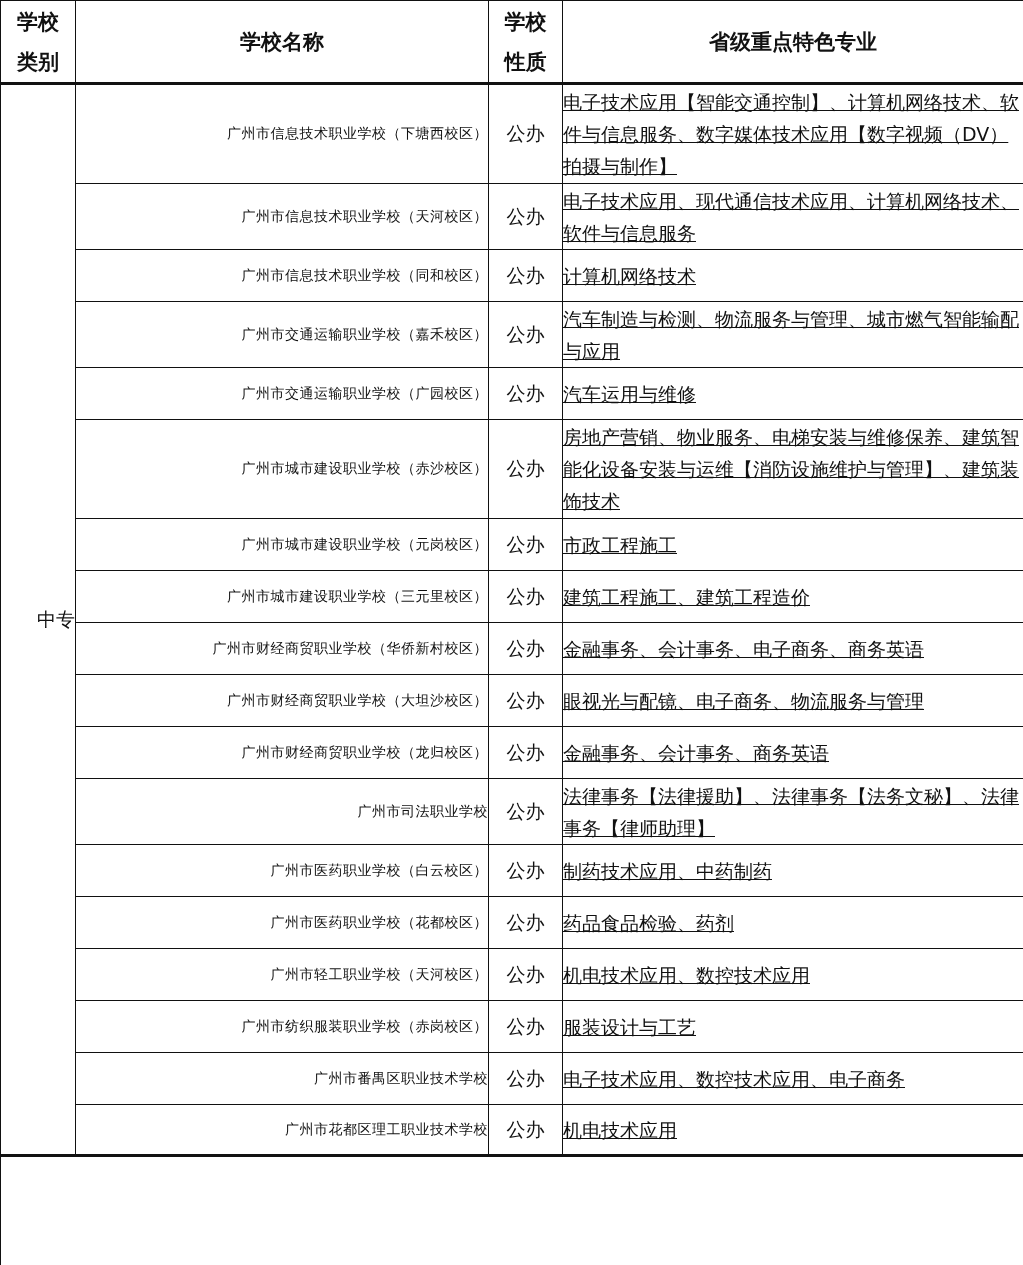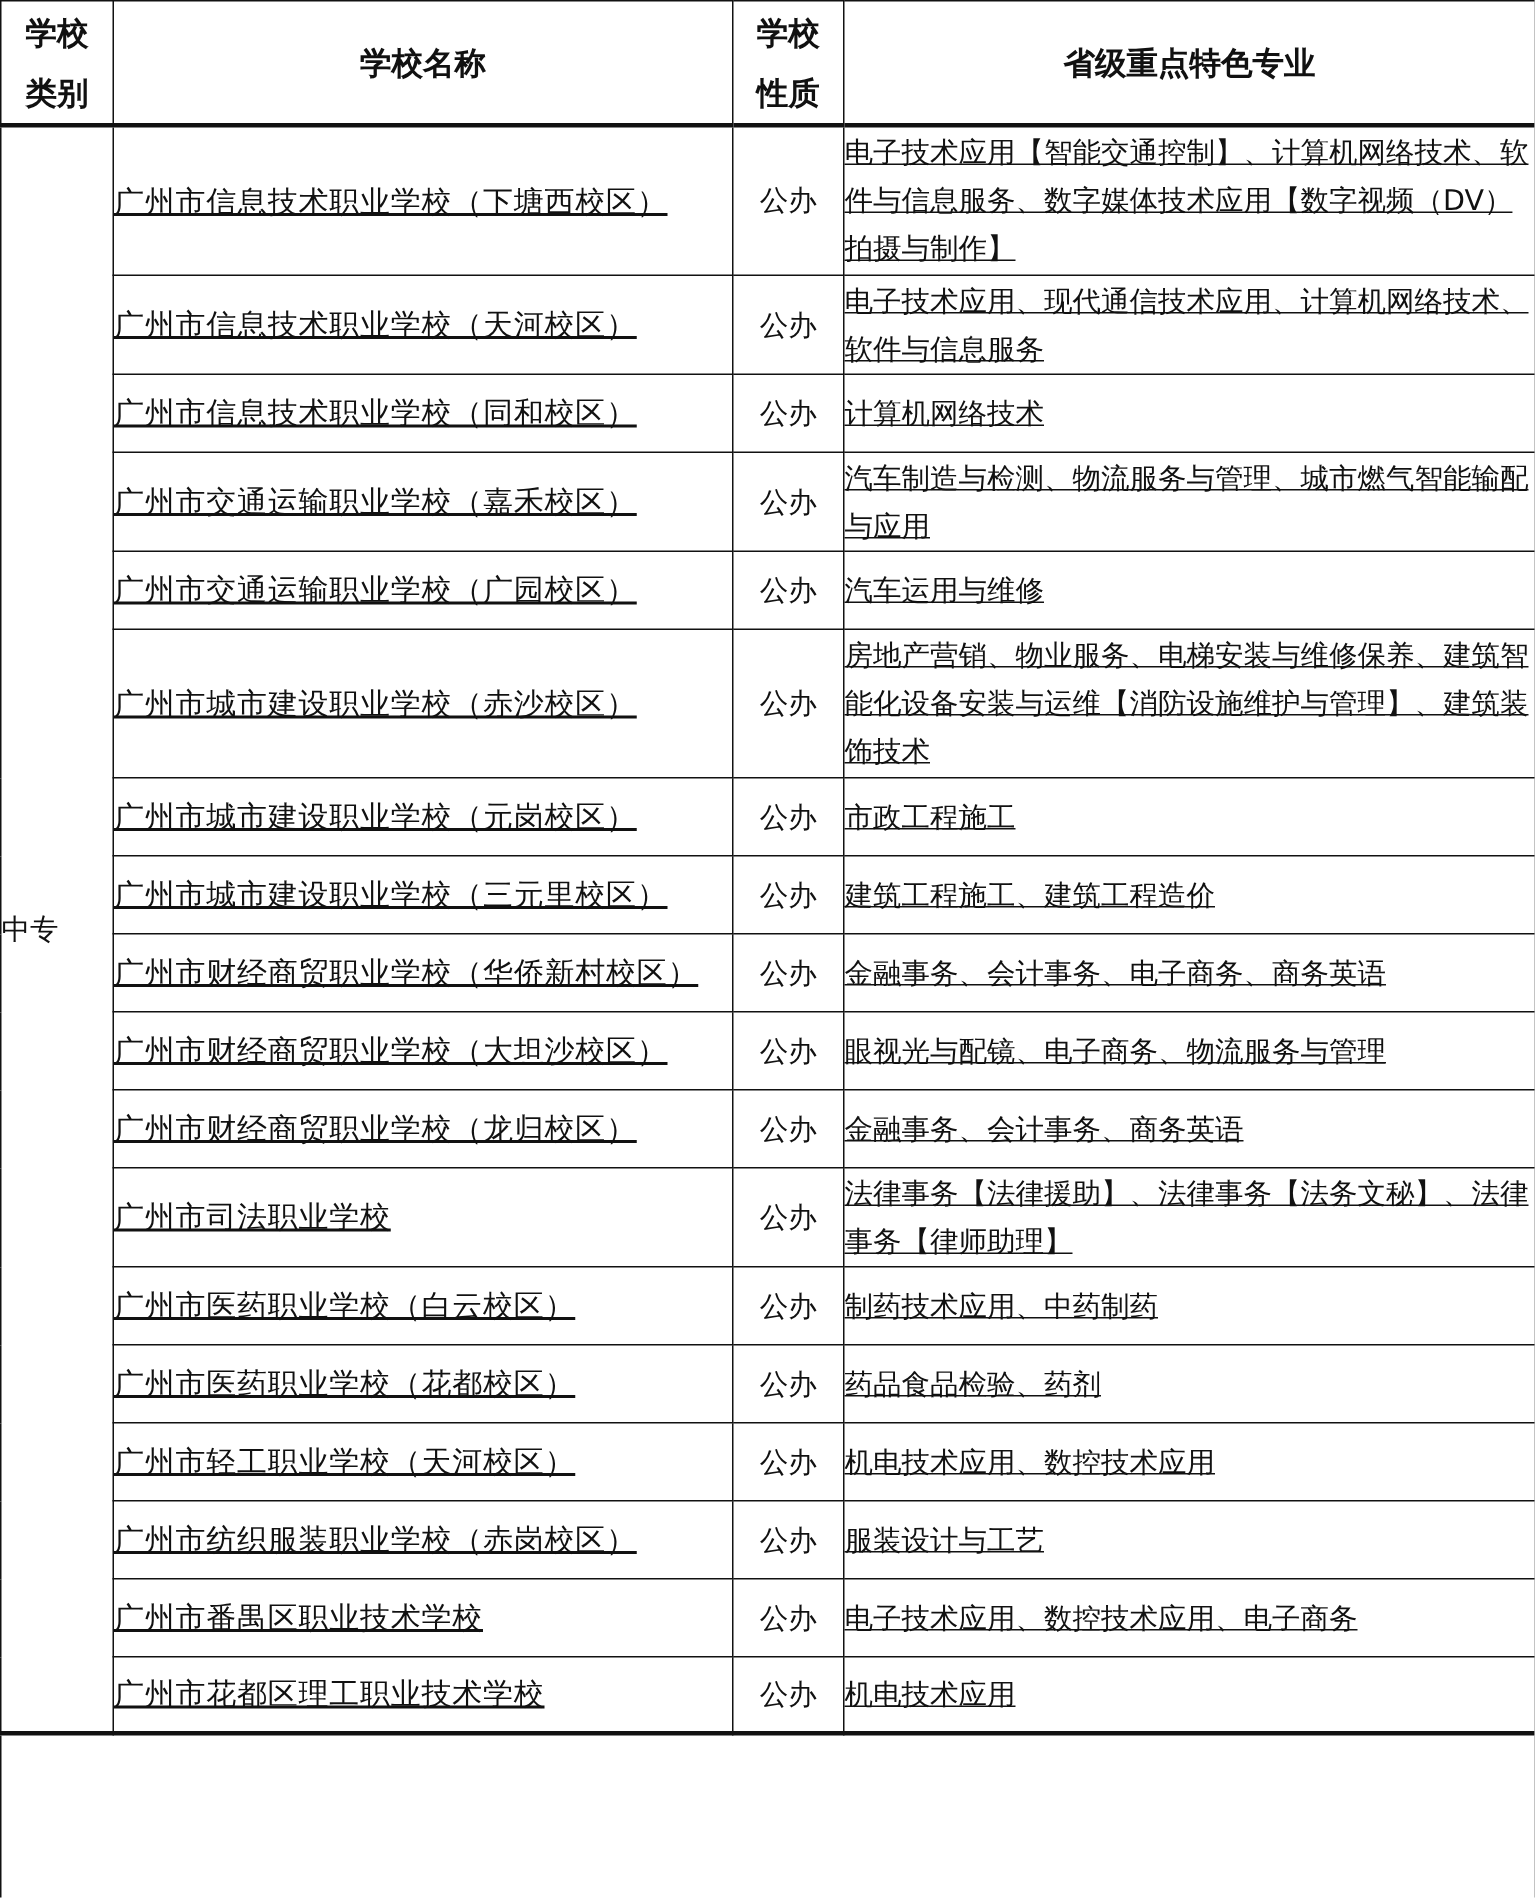--- a/index.html
+++ b/index.html
@@ -3,22 +3,22 @@
 <meta charset="utf-8">
 <style>
   html, body { margin: 0; padding: 0; background: #ffffff; }
   body { width: 1023px; height: 1265px; overflow: hidden; position: relative;
          font-family: "DejaVu Sans", "Liberation Sans", sans-serif; color: #111; }
   table.sheet { position: absolute; left: 0; top: 0; width: 1023px; border-collapse: collapse; table-layout: fixed; }
   table.sheet td, table.sheet th { border: 1.5px solid #111; padding: 0; }
   th { font-weight: bold; font-size: 21px; text-align: center; vertical-align: middle; line-height: 40px; }
   tr.head { height: 83px; }
   tr.head th { border-bottom: 3px solid #111; }
-  td.cat { text-align: left; font-size: 19px; vertical-align: middle; }
-  td.name { text-align: left; font-size: 20px; vertical-align: middle; letter-spacing: 0.5px; text-decoration: underline; }
+  td.cat { text-align: right; font-size: 19px; vertical-align: middle; }
+  td.name { text-align: right; font-size: 14px; vertical-align: middle; letter-spacing: 0.5px; }
   td.nature { text-align: center; font-size: 19px; vertical-align: middle; }
   td.major { text-align: left; font-size: 19px; vertical-align: middle; line-height: 32px; padding-left: 4px; padding-right: 6px; text-decoration: underline; }
   tr.footer td { height: 110px; border-top: 3px solid #111; }
 </style>
 </head>
 <body>
 
 <table class="sheet">
   <colgroup>
     <col style="width:75px">

